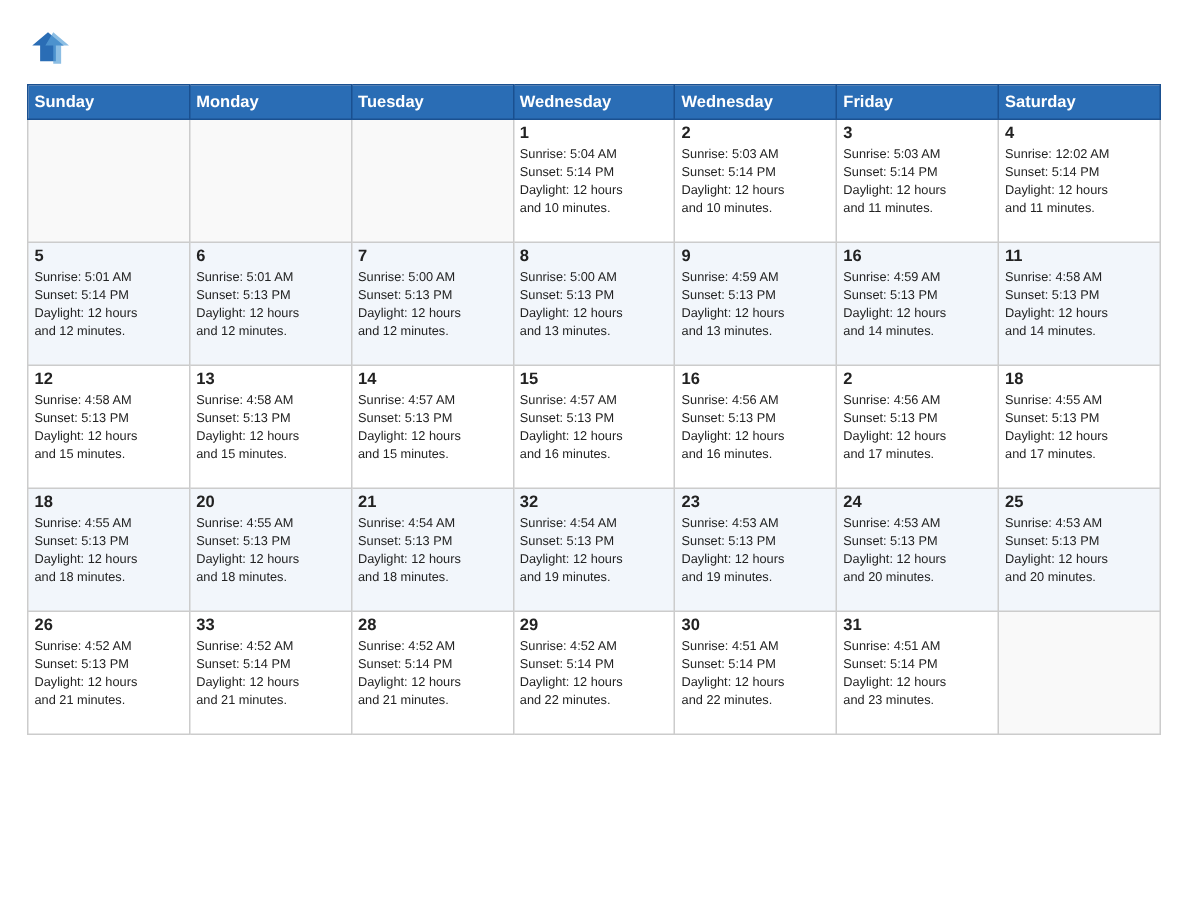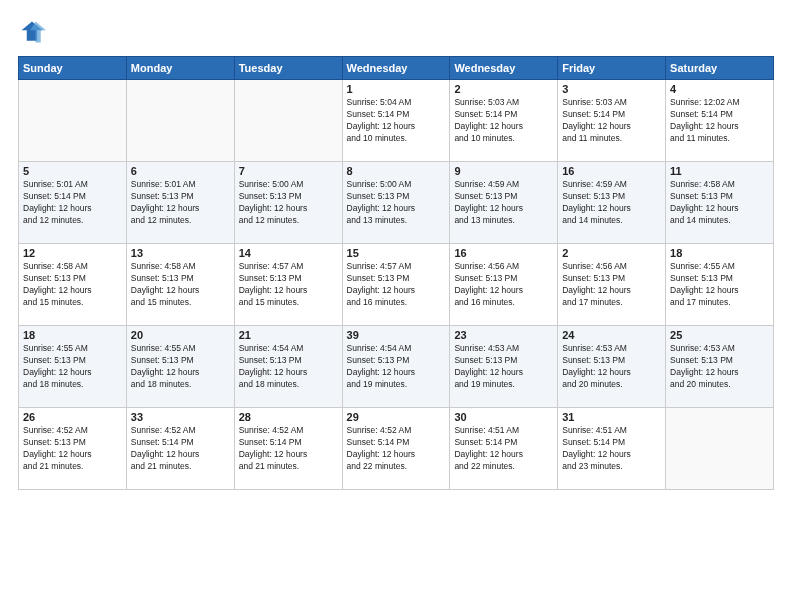--- a/index.html
+++ b/index.html
@@ -284,21 +284,21 @@
 and 18 minutes.</div>
           </td>
           <td>
             <div class="day-num">21</div>
             <div class="day-info" style="white-space: pre-line;">Sunrise: 4:54 AM
 Sunset: 5:13 PM
 Daylight: 12 hours
 and 18 minutes.</div>
           </td>
           <td>
-            <div class="day-num">39</div>
+            <div class="day-num">32</div>
             <div class="day-info" style="white-space: pre-line;">Sunrise: 4:54 AM
 Sunset: 5:13 PM
 Daylight: 12 hours
 and 19 minutes.</div>
           </td>
           <td>
             <div class="day-num">23</div>
             <div class="day-info" style="white-space: pre-line;">Sunrise: 4:53 AM
 Sunset: 5:13 PM
 Daylight: 12 hours

